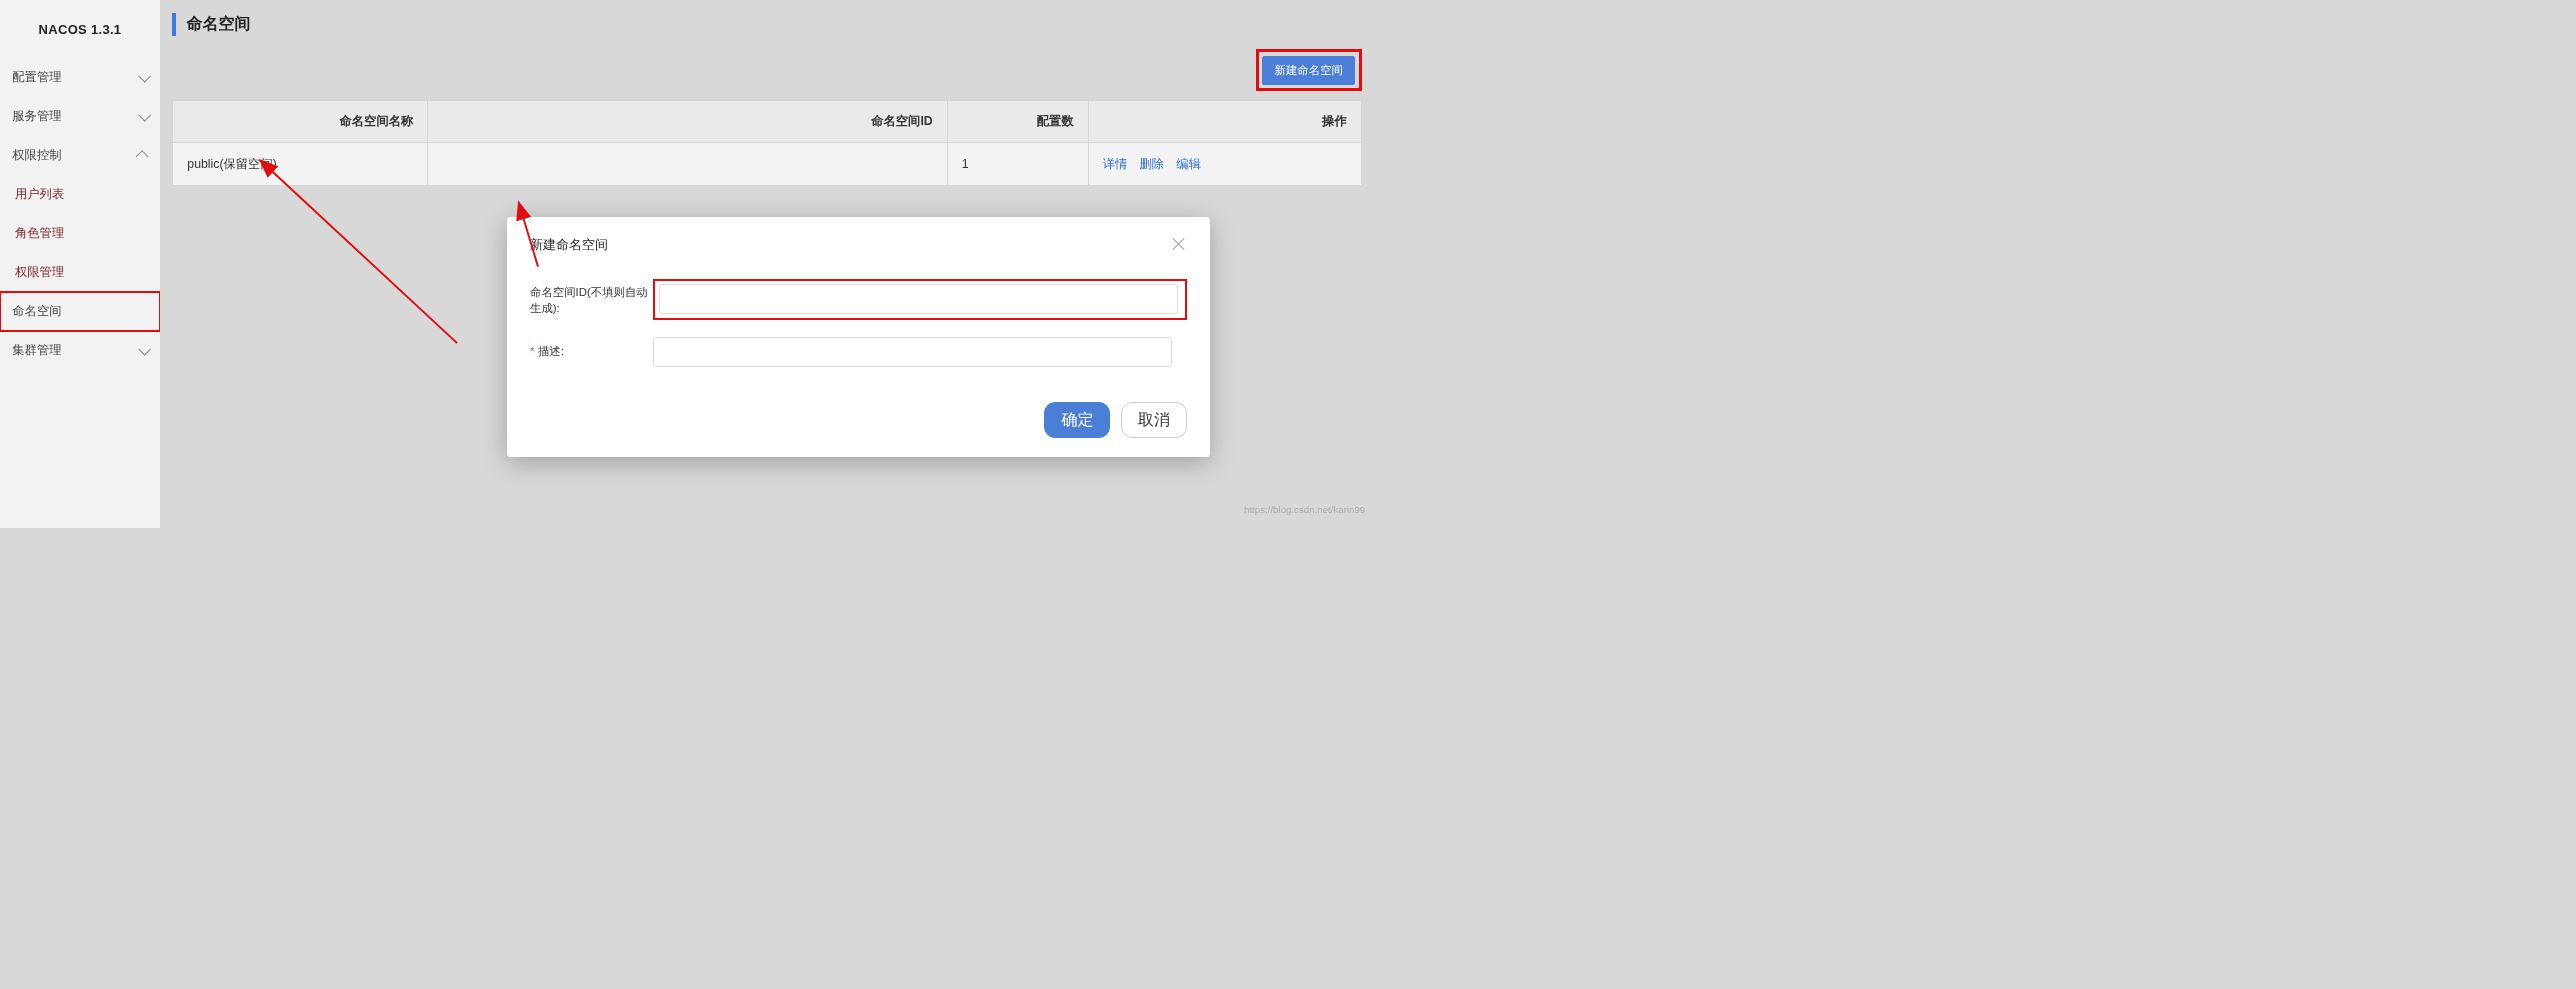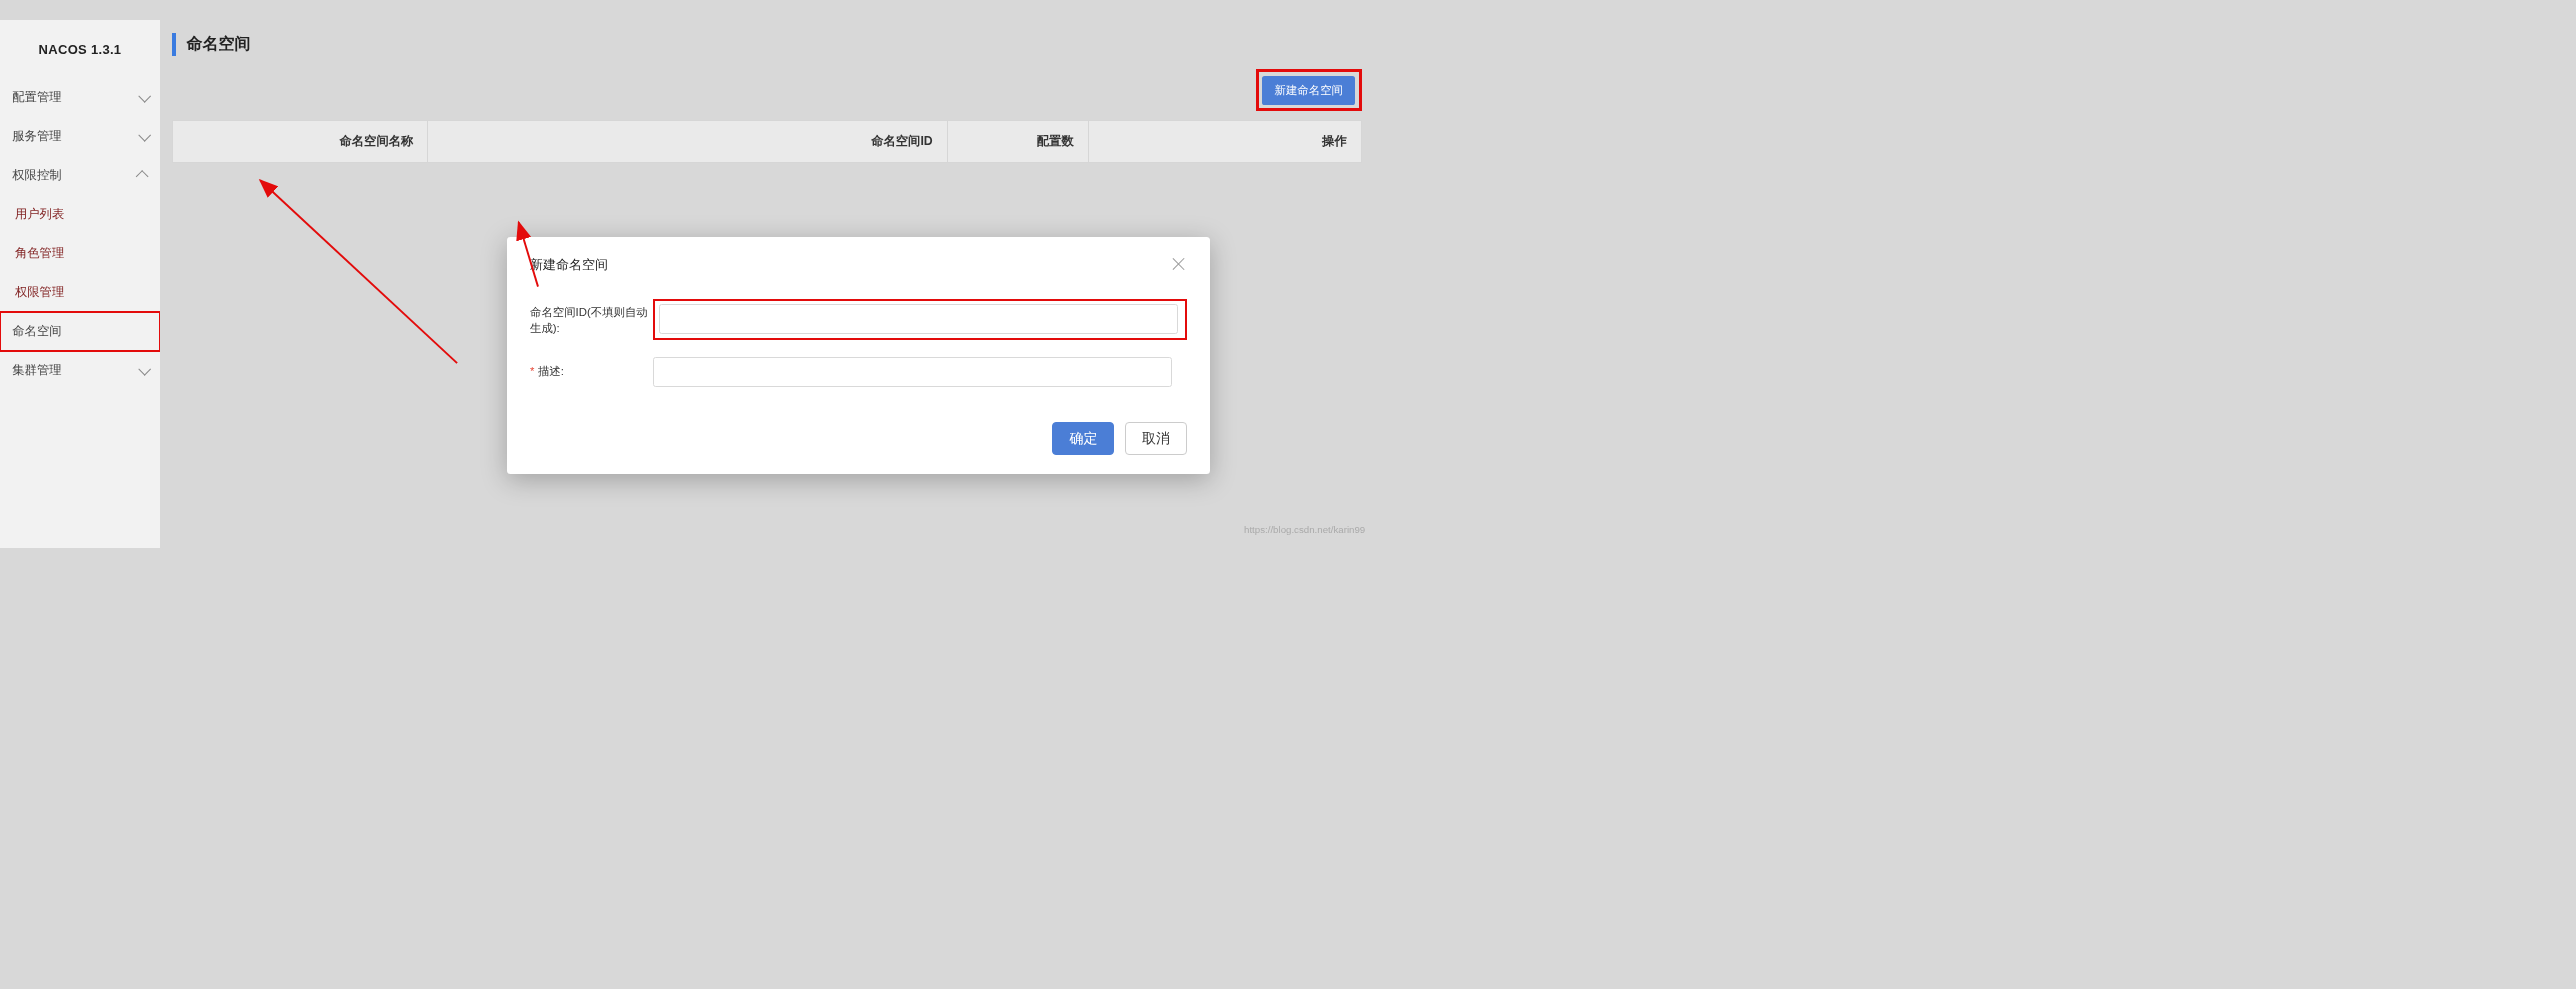--- a/index.html
+++ b/index.html
@@ -8,21 +8,20 @@
     font-size: 12.3px;
     color: #333;
     background: #d8d8d8;
     overflow: hidden;
   }
   .app {
     display: flex;
     width: 1374px;
     height: 528px;
     position: relative;
-    margin-top: 20px;
   }
   
   .sidebar {
     width: 160px;
     background: #f2f2f2;
     flex-shrink: 0;
     height: 100%;
   }
   .sidebar-logo {
     height: 58px;
@@ -197,22 +196,22 @@
   .form-row.hl-row input { width: 100%; max-width: none; }
   .input-wrap.plain { flex: 1; max-width: 528px; }
   .modal-foot {
     display: flex;
     justify-content: flex-end;
     gap: 10.6px;
     margin-top: 35px;
   }
   .btn {
     padding: 6.2px 16px;
-    border-radius: 4px;
-    font-size: 14px;
+    border-radius: 11px;
+    font-size: 16px;
     cursor: pointer;
   }
   .btn.ok { background: #4b7ed6; color: #fff; border: 0.9px solid #4b7ed6; }
   .btn.cancel { background: #fff; color: #333; border: 0.9px solid #ccc; }
   
   svg.overlay {
     position: absolute;
     top: 0; left: 0;
     pointer-events: none;
     z-index: 60;
@@ -284,20 +283,30 @@
       </colgroup>
       <thead>
         <tr>
           <th>命名空间名称</th>
           <th>命名空间ID</th>
           <th>配置数</th>
           <th>操作</th>
         </tr>
       </thead>
       <tbody>
+        <tr>
+          <td>public(保留空间)</td>
+          <td></td>
+          <td>1</td>
+          <td>
+            <span class="op-link">详情</span>
+            <span class="op-link">删除</span>
+            <span class="op-link">编辑</span>
+          </td>
+        </tr>
       </tbody>
     </table>
 
     <div class="modal">
       <div class="modal-head">
         <div class="modal-title">新建命名空间</div>
         <div class="modal-close"></div>
       </div>
 
       <div class="form-row hl-row">

